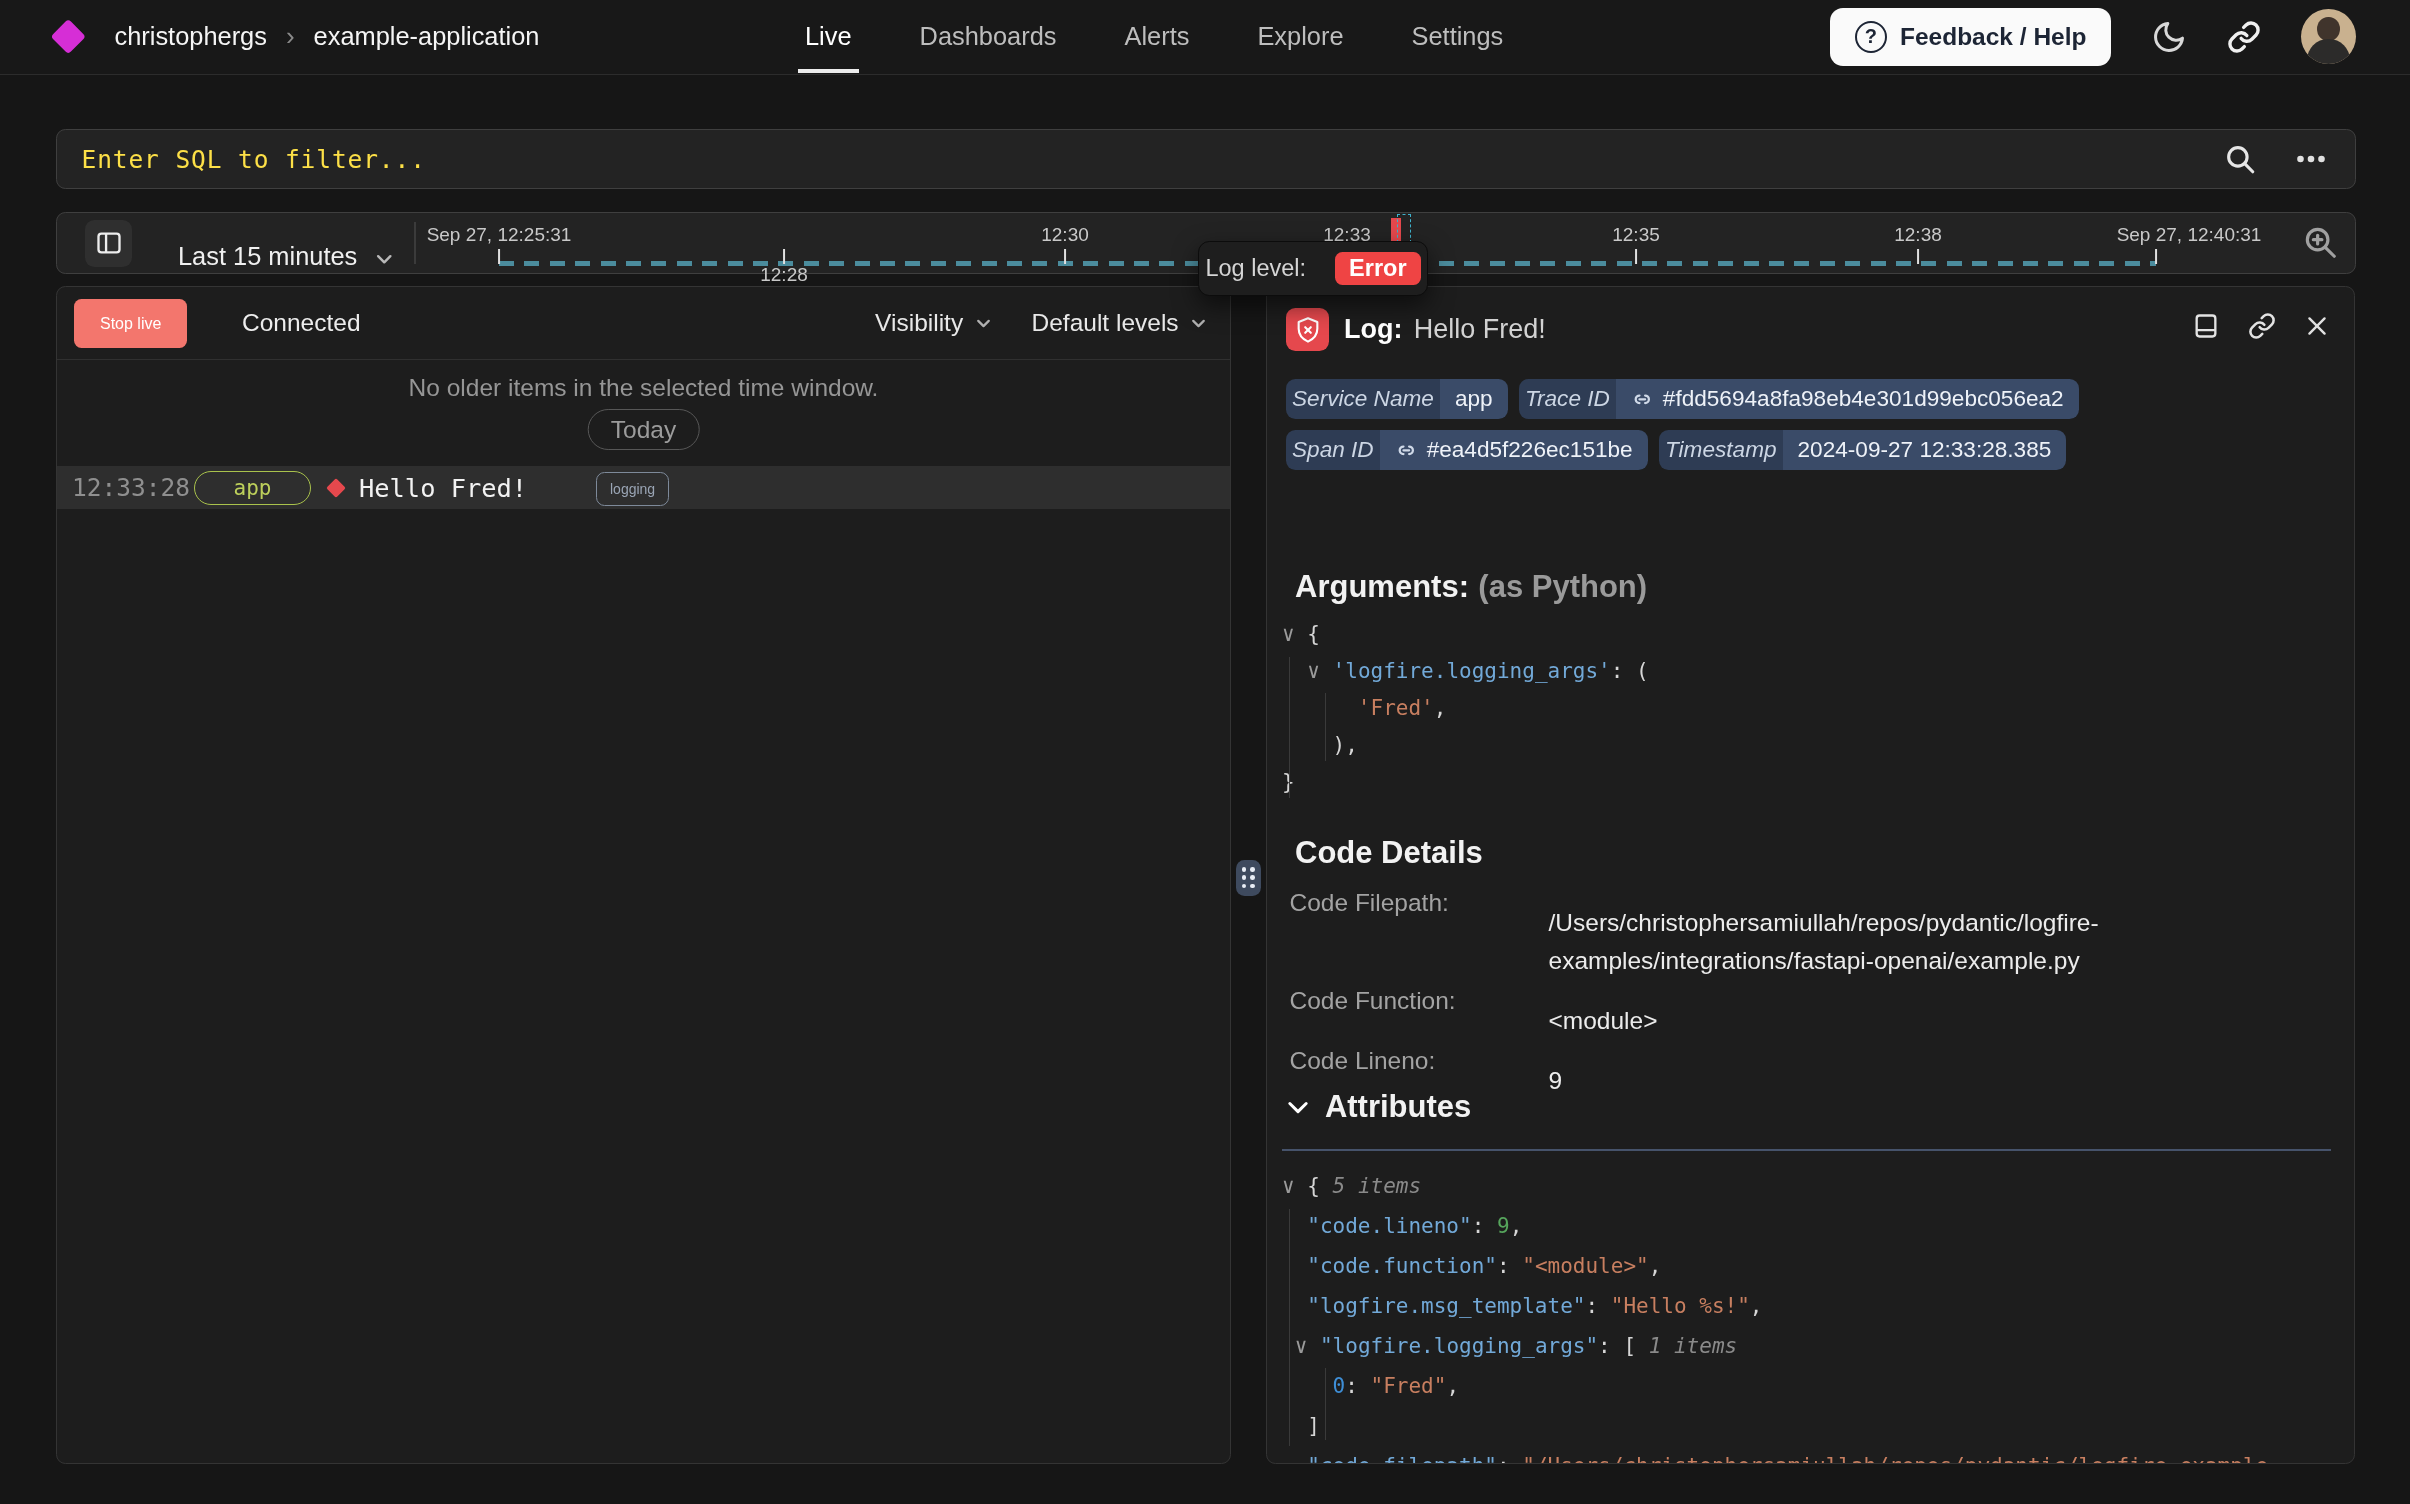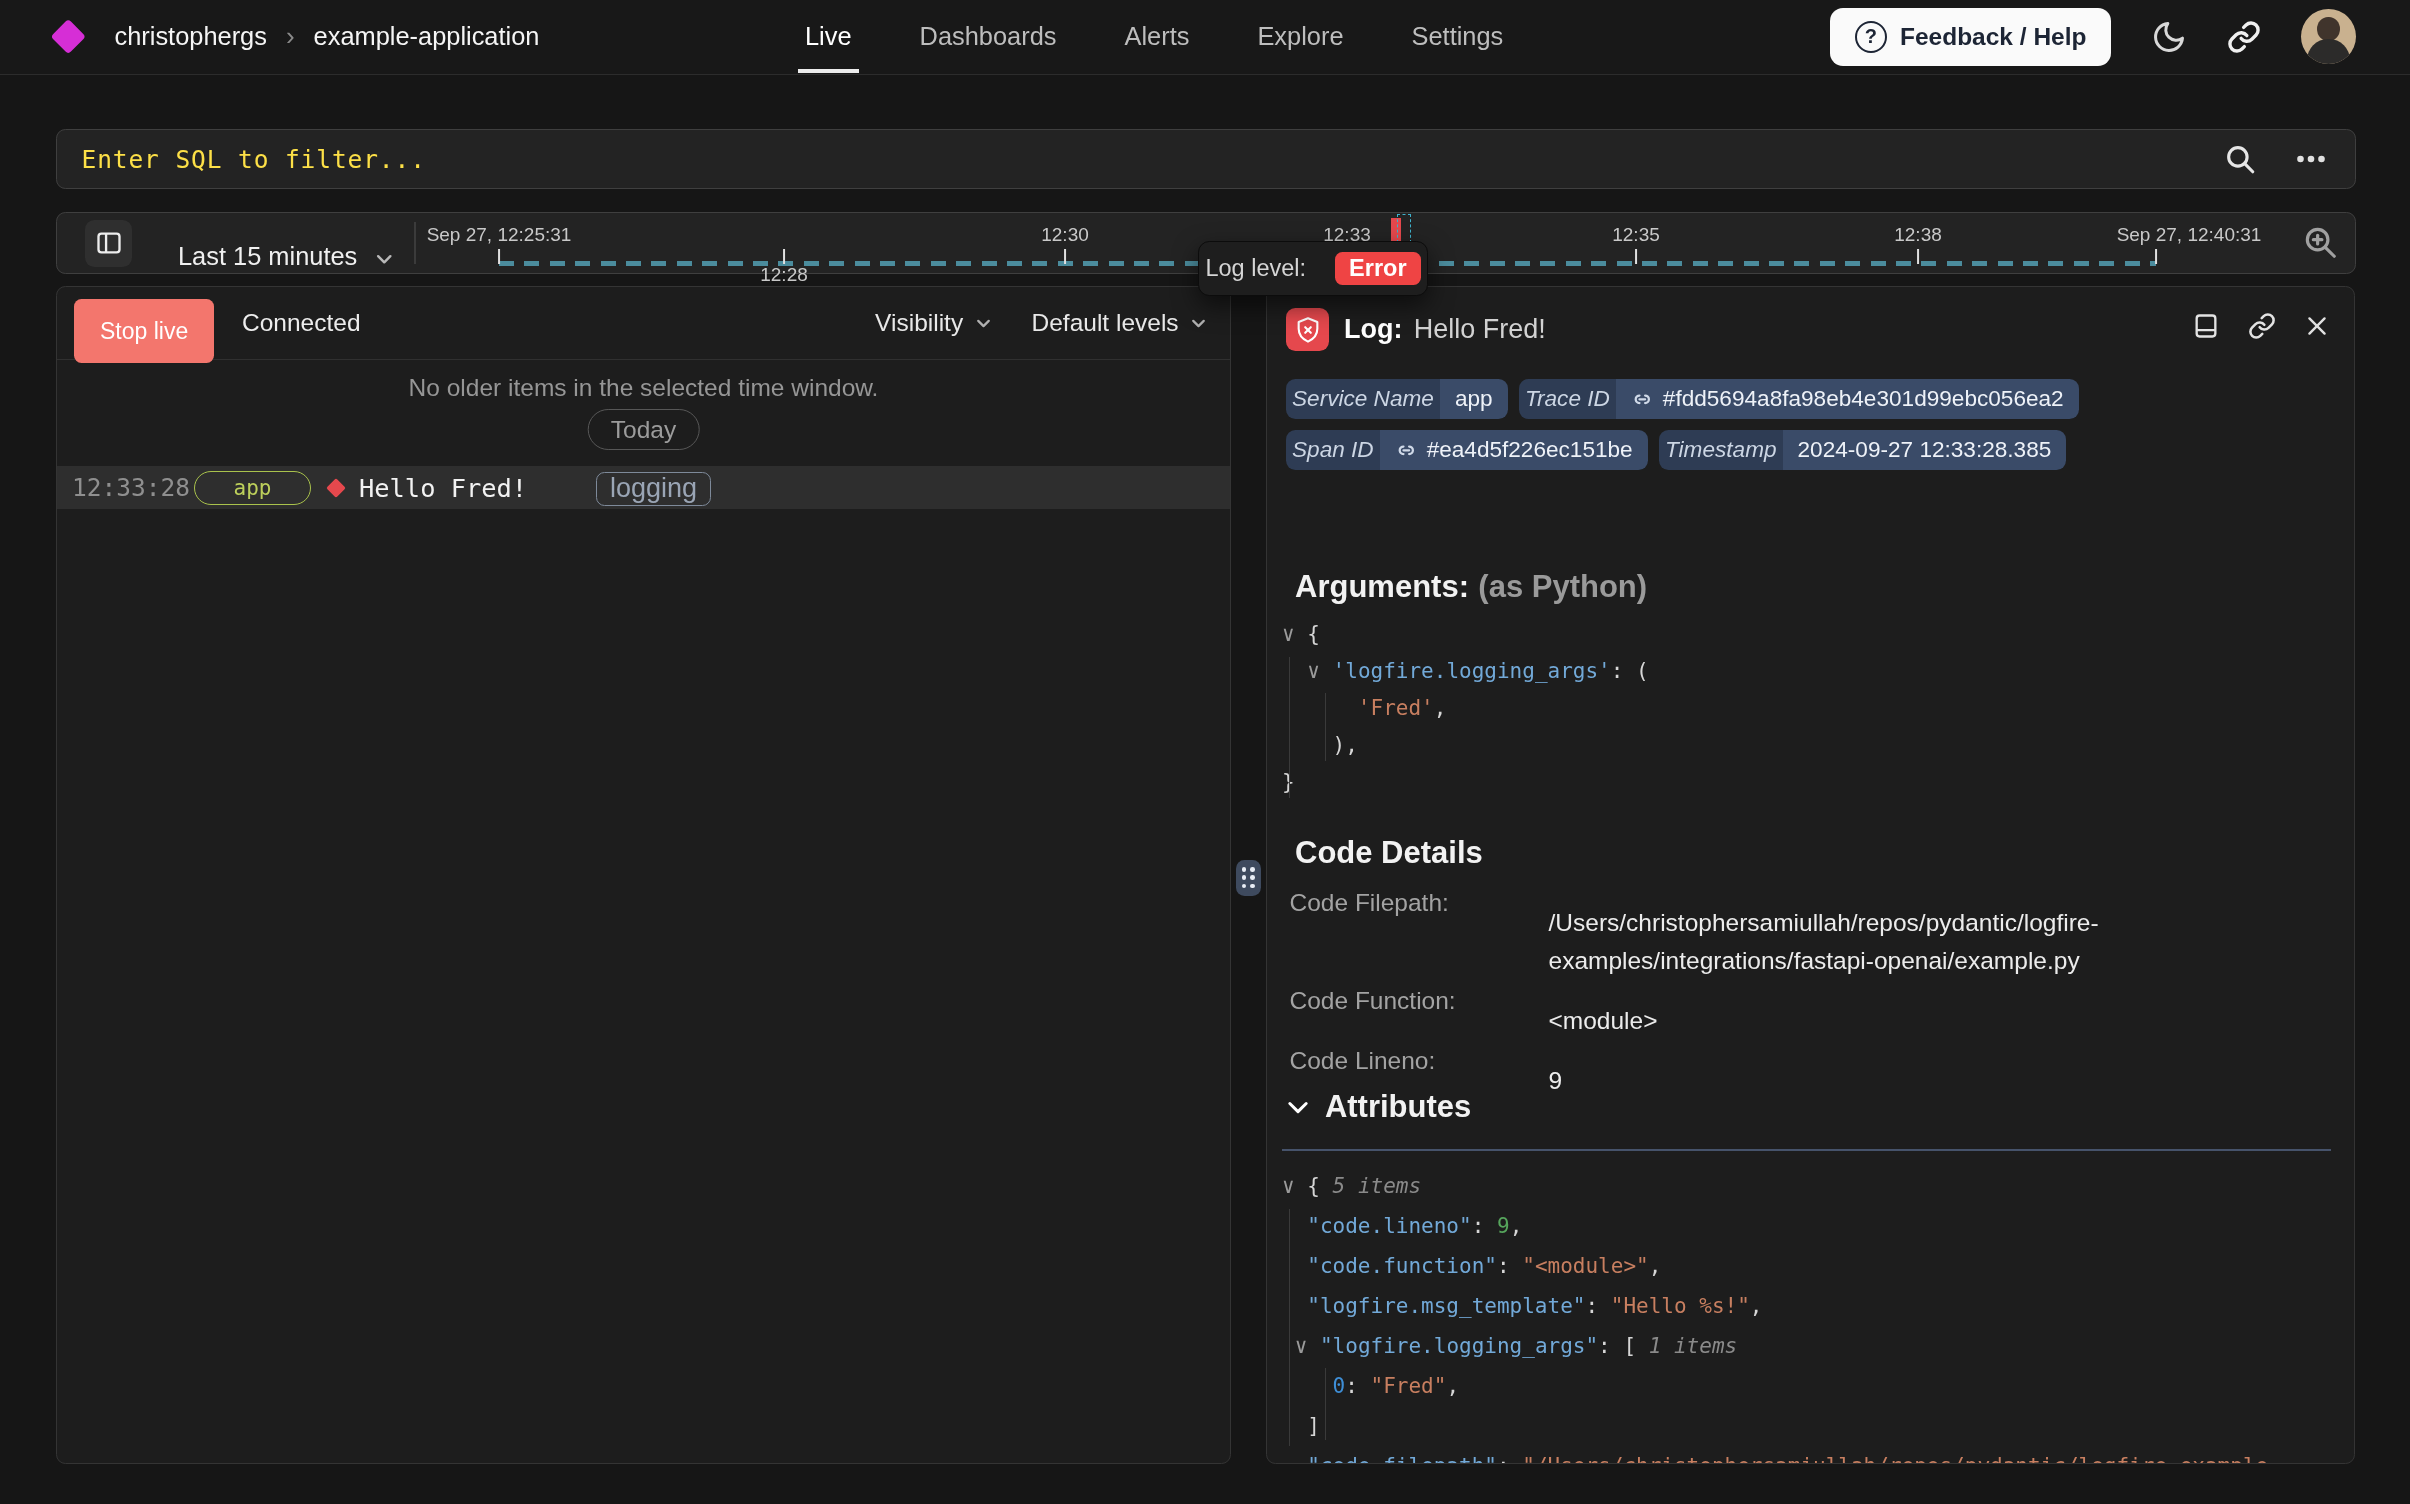--- a/index.html
+++ b/index.html
@@ -62,36 +62,36 @@
     display:flex; align-items:center; justify-content:center; gap:29px; font-size:23.5px; color:#d5d5d5; }
   .err-badge { background:#ef4444; color:#ffffff; font-weight:bold; font-size:23.5px; border-radius:7.5px; padding:2.8px 14px; }
 
   
   .panel { position:absolute; top:286px; height:1178px; background:#1d1d1d; border:1.9px solid #343434; border-radius:9.4px; overflow:hidden; }
   .panel-left { left:56px; width:1175px; }
   .panel-right { left:1266px; width:1089px; }
 
   
   .lp-header { position:relative; height:73px; border-bottom:1.9px solid #303030; }
-  .stop-live { position:absolute; left:17px; top:12.2px; height:64px; padding:0 26px; background:#f3766d; border:none;
-    border-radius:7.5px; color:#ffffff; font-size:23px; font-family:inherit; cursor:pointer; }
+  .stop-live { position:absolute; left:17px; top:12.2px; height:49px; padding:0 26px; background:#f3766d; border:none;
+    border-radius:7.5px; color:#ffffff; font-size:16px; font-family:inherit; cursor:pointer; }
   .connected { position:absolute; left:185px; top:0; height:72px; display:flex; align-items:center; font-size:24.5px; color:#ededed; }
   .lp-dropdowns { position:absolute; right:21px; top:0; height:72px; display:flex; align-items:center; gap:38px; }
   .dd { display:flex; align-items:center; gap:9.4px; font-size:24.5px; color:#e8e8e8; cursor:pointer; }
   .empty-msg { position:absolute; left:0; right:0; top:87px; text-align:center; font-size:24.5px; color:#969696; }
   .today-btn { position:absolute; left:50%; transform:translateX(-50%); top:122px; height:41px; padding:0 22.6px;
     background:transparent; border:1.9px solid #575757; border-radius:21px; color:#9c9c9c; font-size:24.5px; font-family:inherit; cursor:pointer; }
   .log-row { position:absolute; left:0; right:0; top:179px; height:43px; background:#2e2e2e; cursor:pointer; }
   .log-time { position:absolute; left:15px; top:0; height:43px; display:flex; align-items:center; font-size:24.5px; color:#8f8f8f; }
   .badge-app { position:absolute; left:137px; top:4.7px; width:117px; height:34px; border:1.9px solid #a9c24c; border-radius:17px;
     display:flex; align-items:center; justify-content:center; font-size:21px; color:#bdd05b; }
   .row-diamond { position:absolute; left:272px; top:15px; width:14px; height:14px; background:#e5484d; transform:rotate(45deg); border-radius:1.9px; }
   .log-msg { position:absolute; left:302px; top:0; height:43px; display:flex; align-items:center; font-size:25.4px; color:#f2f2f2; }
   .badge-scope { position:absolute; left:539px; top:5.6px; height:32px; padding:16px 13px; border:1.9px solid #7e8a9a; border-radius:8.5px;
-    display:flex; align-items:center; font-size:27px; color:#9aa5b5; }
+    display:flex; align-items:center; font-size:14px; color:#9aa5b5; }
 
   
   .grip { position:absolute; left:1236px; top:860px; width:25.4px; height:36px; background:#3e4a5e; border-radius:8.5px; z-index:10;
     display:flex; align-items:center; justify-content:center; cursor:col-resize; }
   .grip .dots { display:grid; grid-template-columns:repeat(2,5.6px); grid-auto-rows:5.6px; gap:2.8px; }
   .grip .dots i { width:4.7px; height:4.7px; border-radius:50%; background:#e8edf5; }
 
   
   .rp-header { position:relative; height:90px; }
   .lvl-icon { position:absolute; left:19px; top:21px; width:43px; height:43px; background:#e5484d; border-radius:9.4px;

